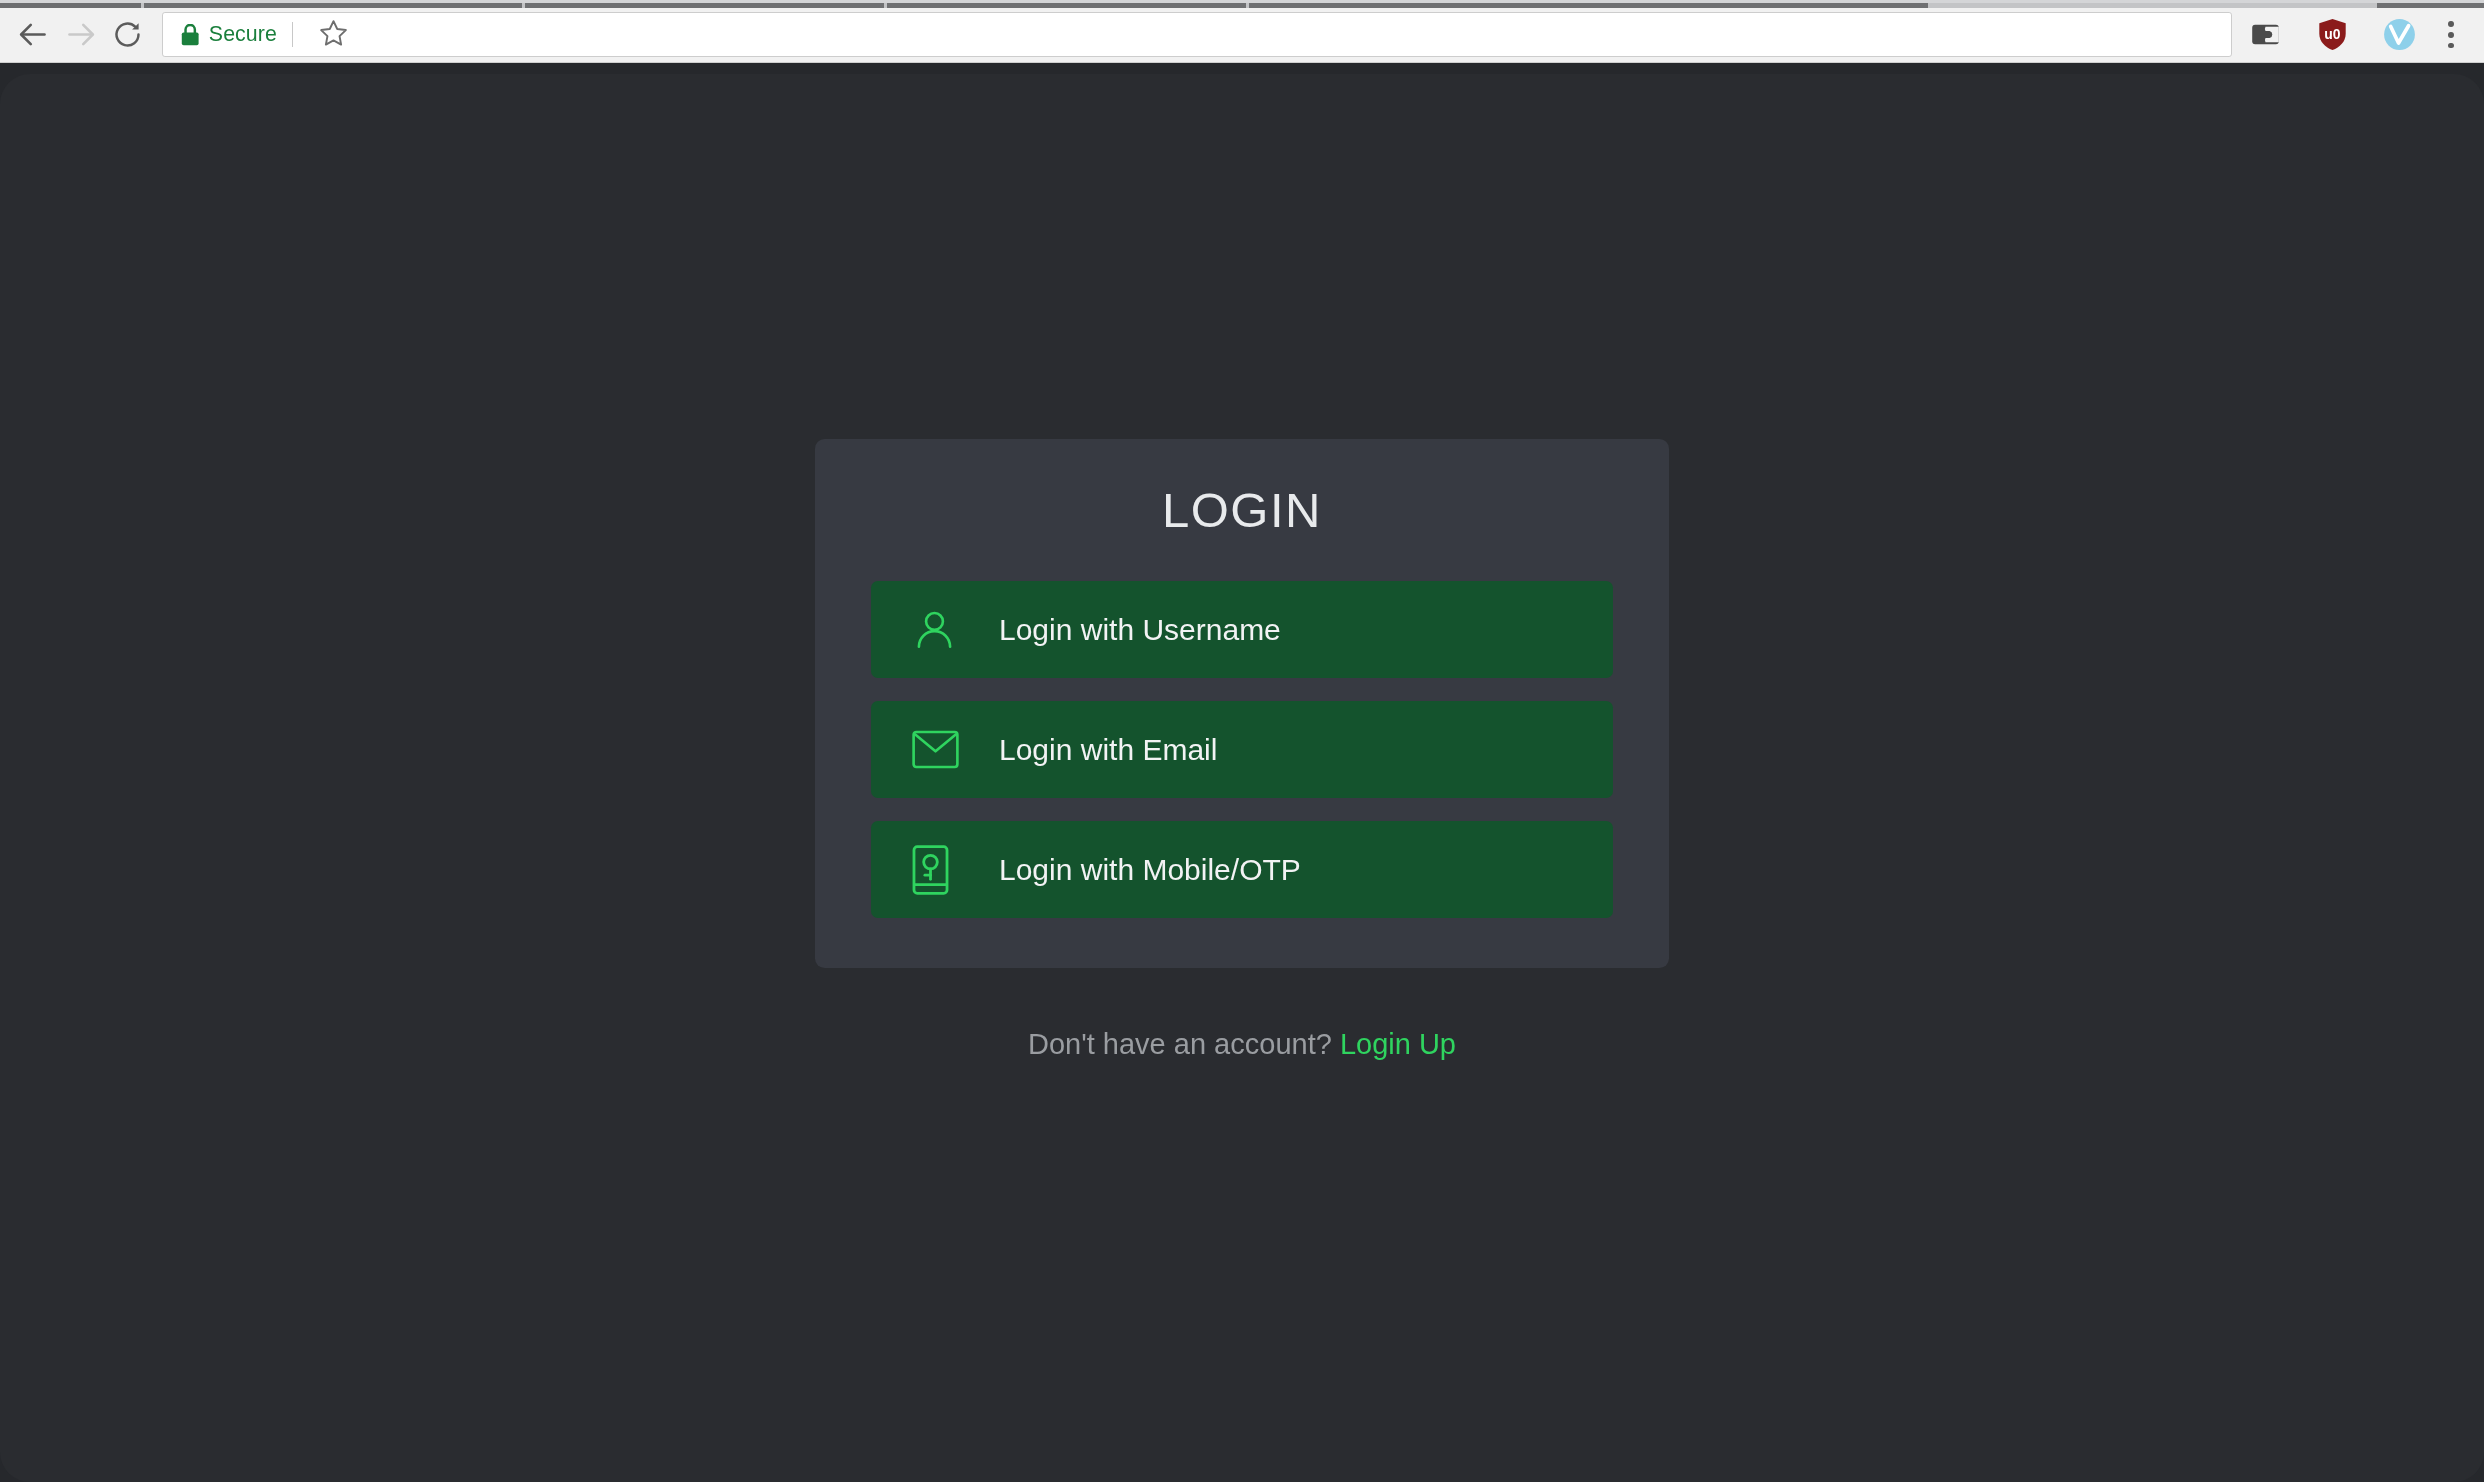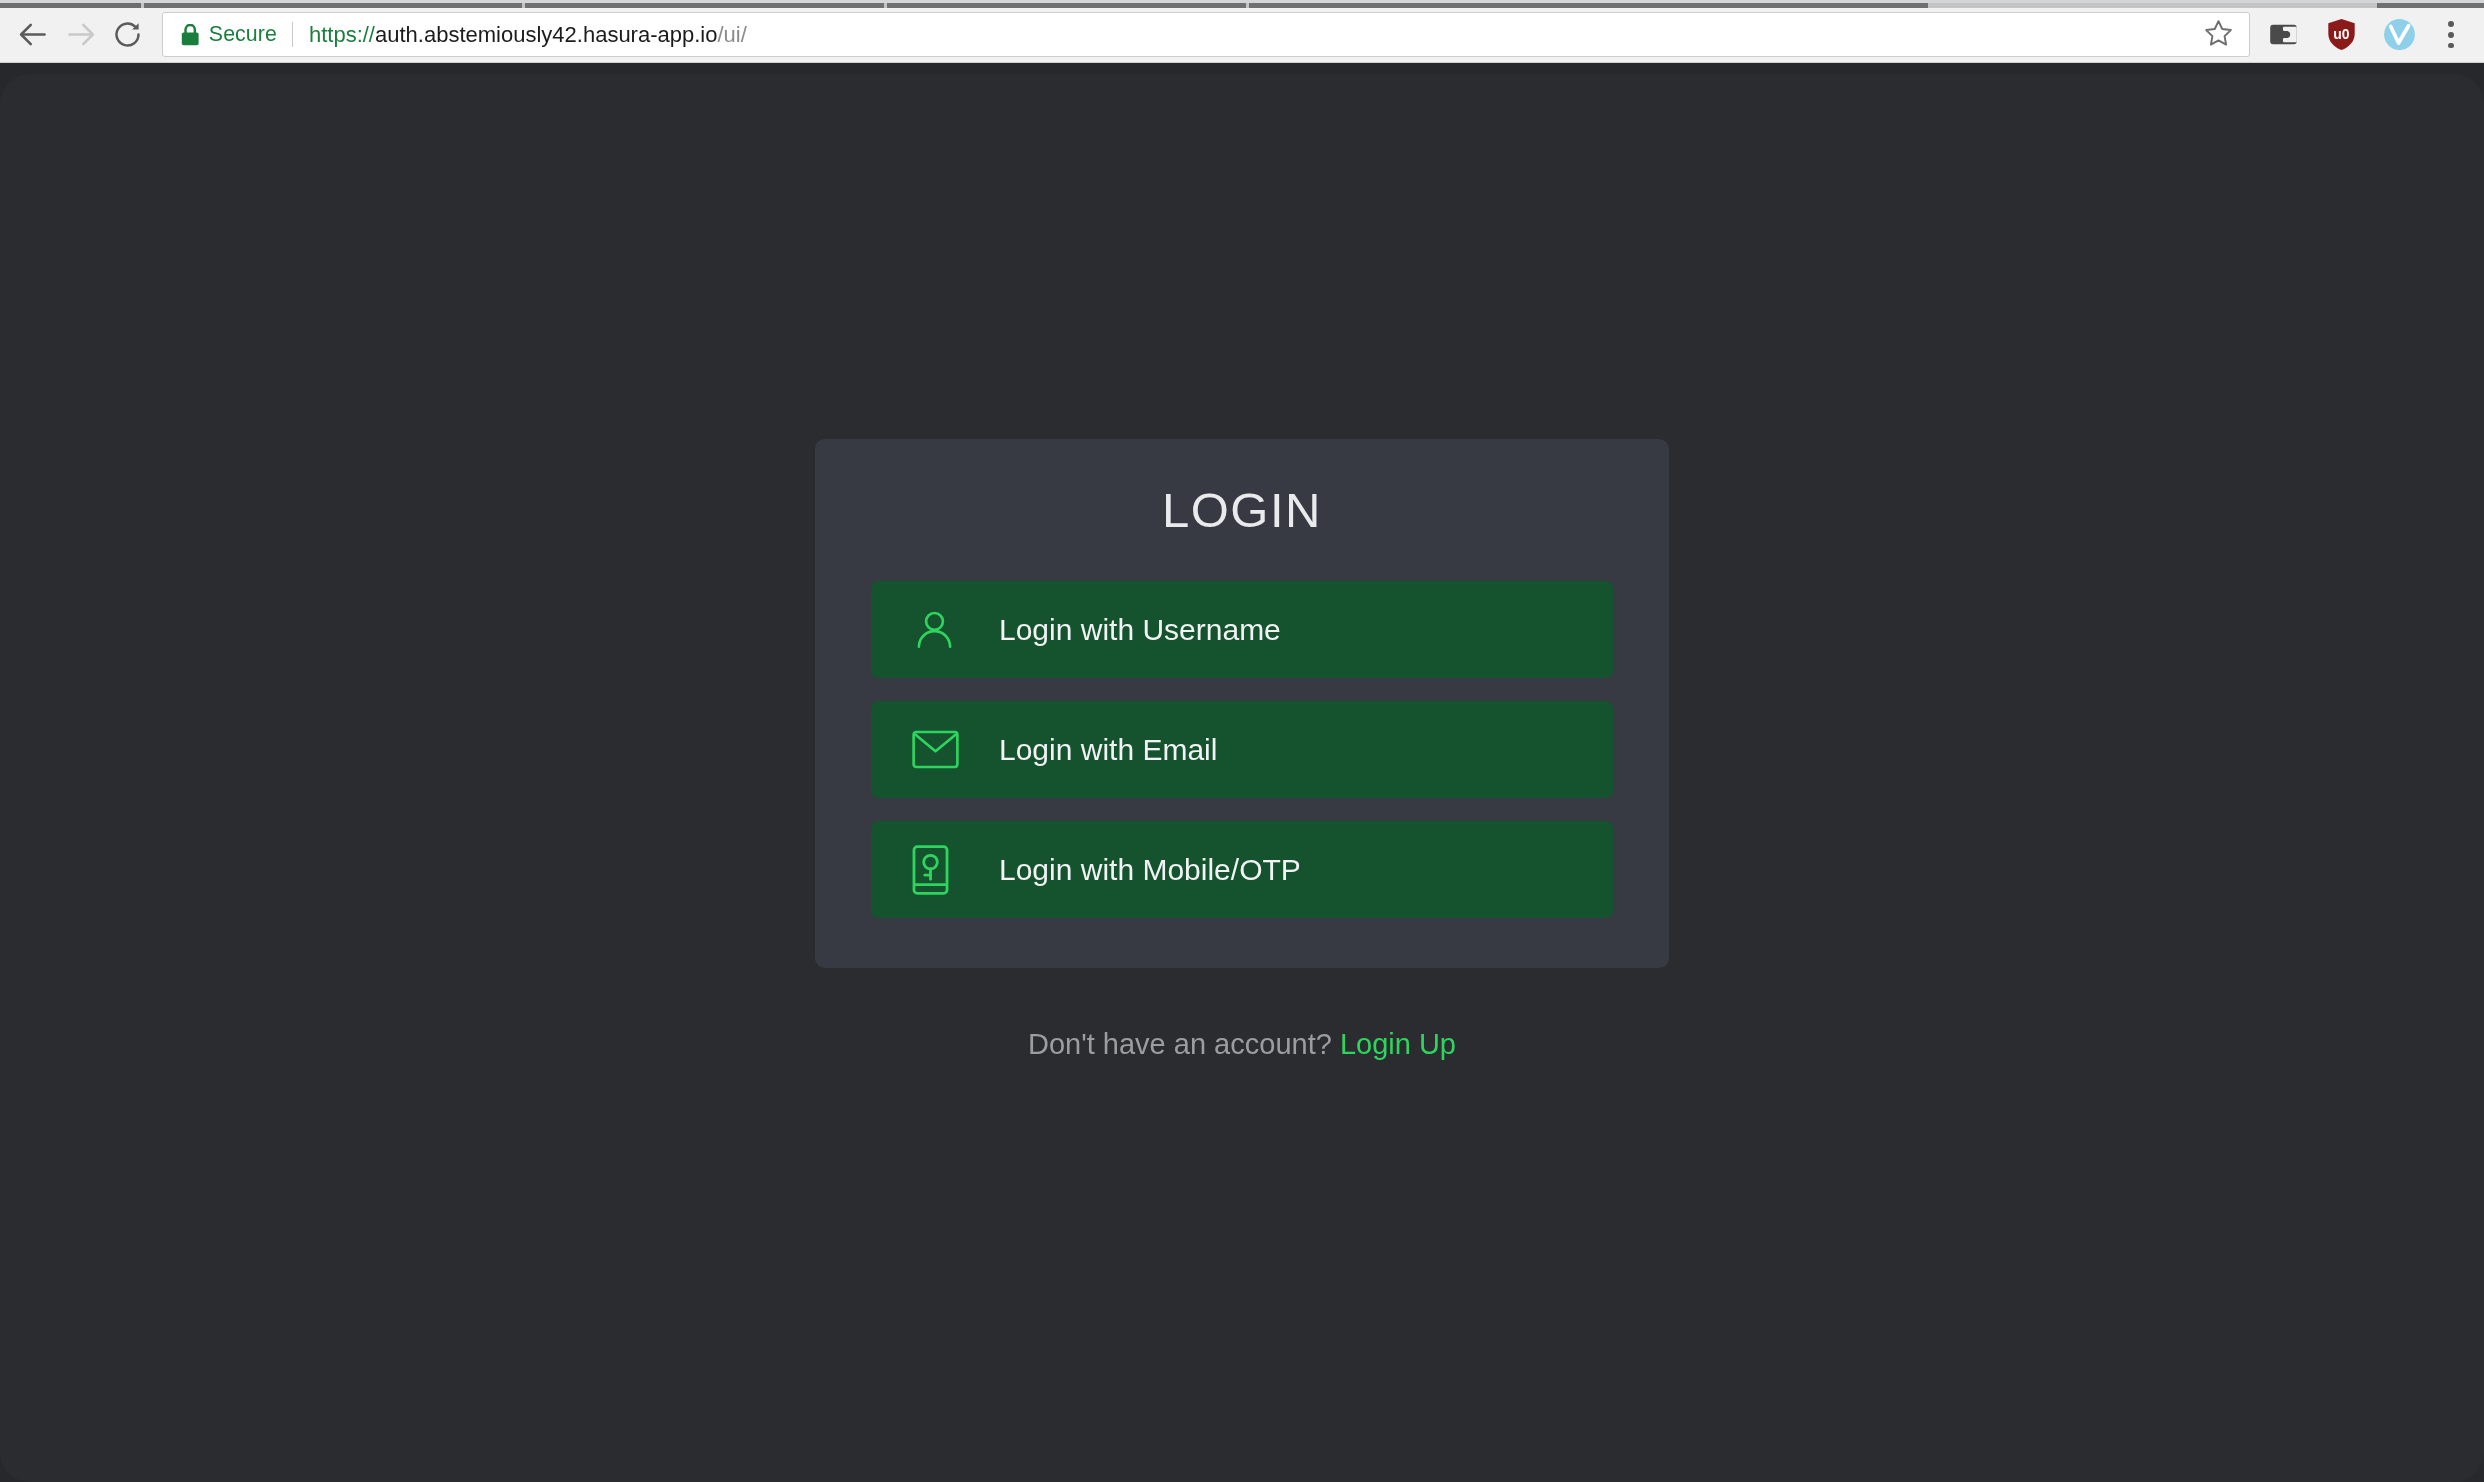--- a/index.html
+++ b/index.html
@@ -98,21 +98,21 @@
     align-items: center;
     justify-content: center;
     margin-left: 7.8px;
   }
 
   .ext-icons {
     display: flex;
     align-items: center;
     flex: none;
     margin-left: 17.5px;
-    gap: 25px;
+    gap: 34px;
   }
   .ext-icon {
     width: 33px;
     height: 33px;
     display: flex;
     align-items: center;
     justify-content: center;
   }
   .menu-btn {
     width: 31px;
@@ -245,21 +245,20 @@
 
   <div class="omnibox">
     <span class="lock-icon">
       <svg width="18.4" height="22" viewBox="0 0 14 17">
         <rect x="0.5" y="6.5" width="13" height="10" rx="1.4" fill="#1a7f3c"></rect>
         <path d="M3.4 7 V4.3 a3.6 3.6 0 0 1 7.2 0 V7" fill="none" stroke="#1a7f3c" stroke-width="1.9"></path>
       </svg>
     </span>
     <span class="secure-label">Secure</span>
     <span class="omni-sep"></span>
-    <span class="url-text"><span class="url-scheme">https://</span><span class="url-host">auth.abstemiously42.hasura-app.io</span><span class="url-path">/ui/</span></span>
     <span class="star-btn">
       <span>
         <svg width="29" height="29" viewBox="0 0 24 24" fill="none" stroke="#6e6e6e" stroke-width="1.6" stroke-linejoin="round">
           <polygon points="12,2.6 15.1,9.1 22.2,10 17,15 18.3,22 12,18.6 5.7,22 7,15 1.8,10 8.9,9.1"></polygon>
         </svg>
       </span>
     </span>
   </div>
 
   <div class="ext-icons">

